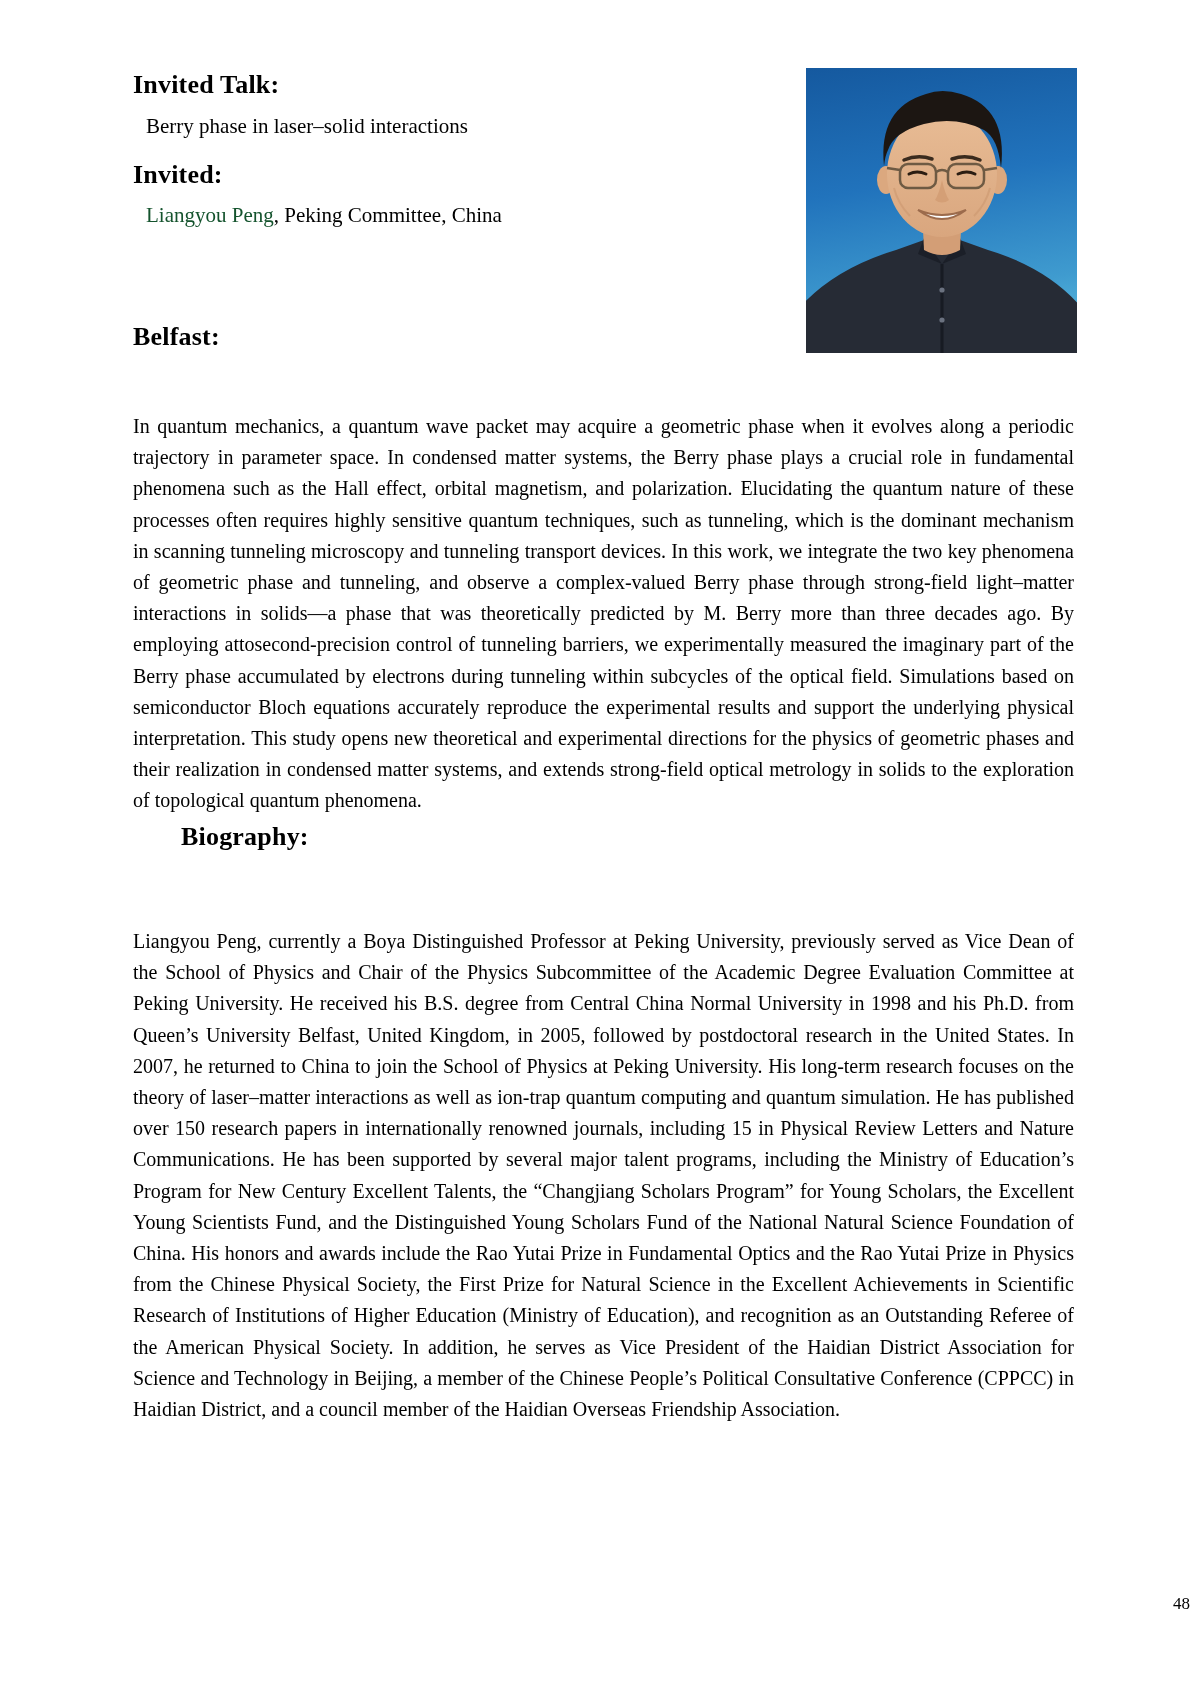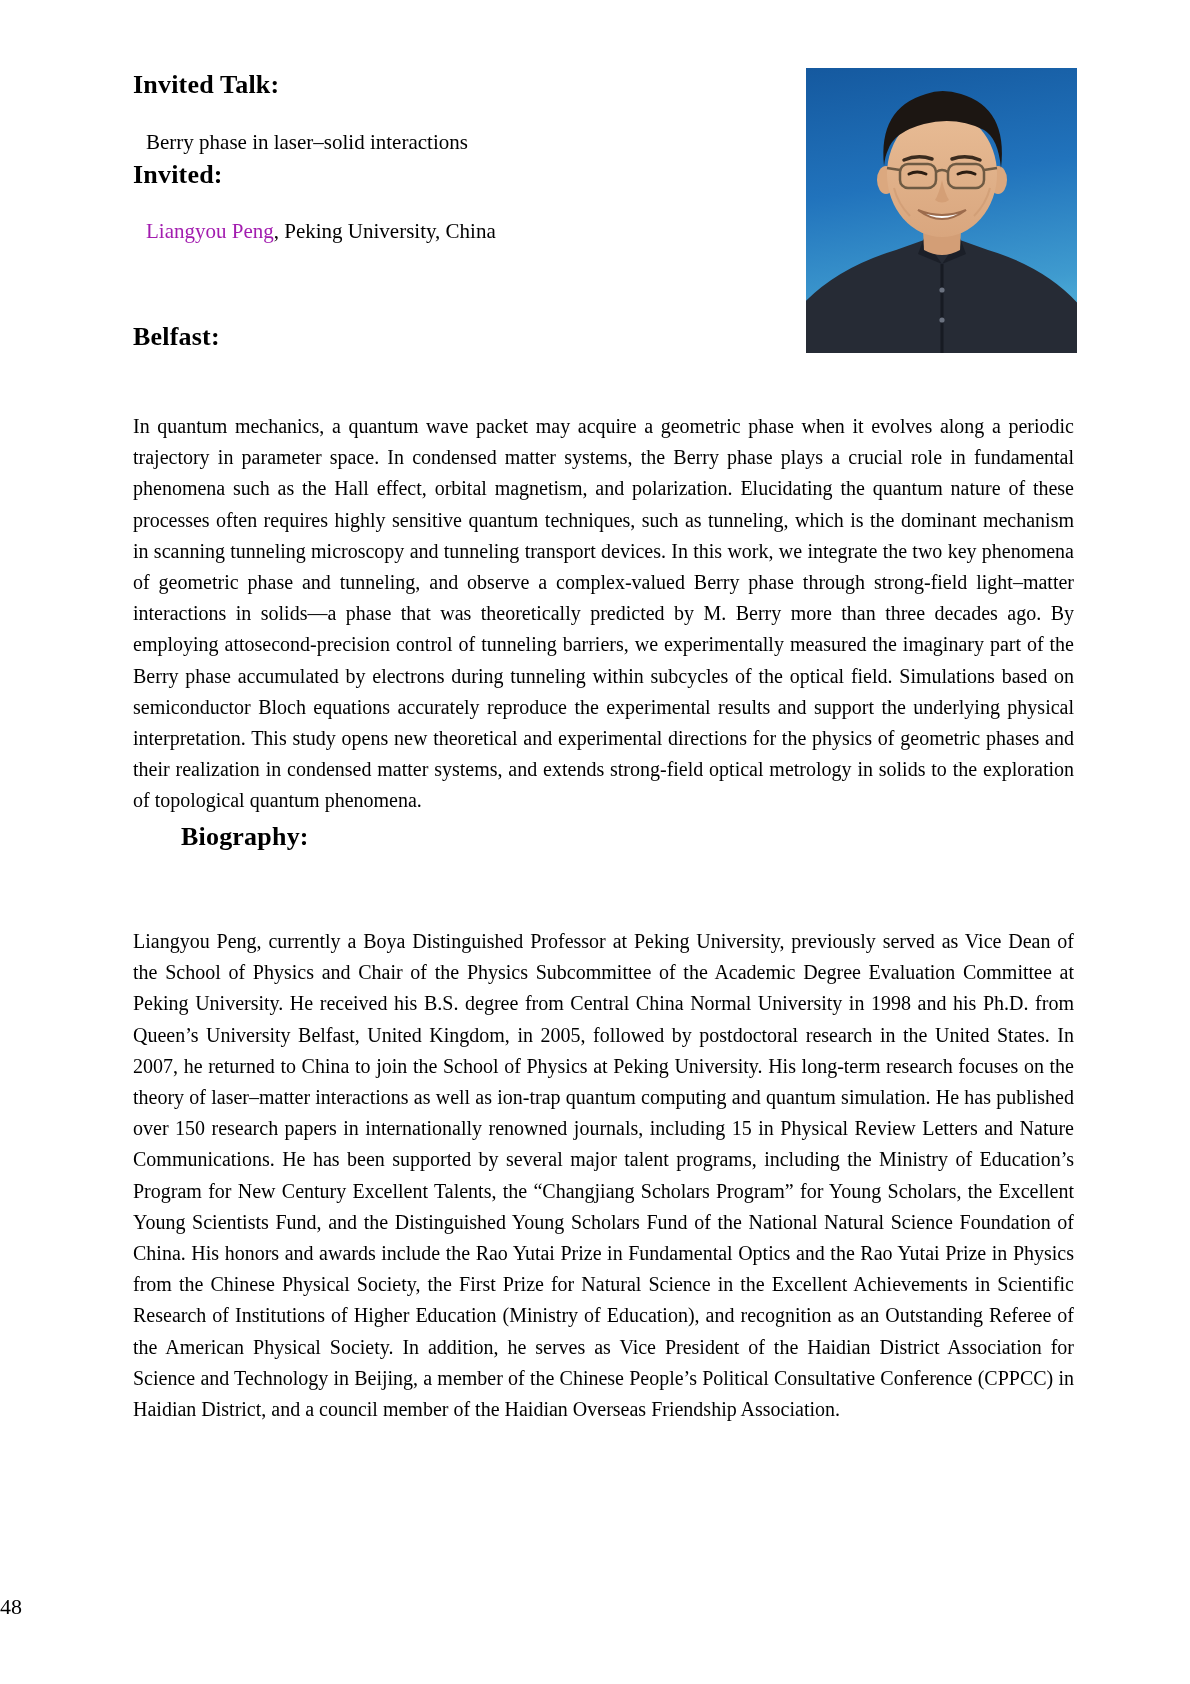--- a/index.html
+++ b/index.html
@@ -25,26 +25,25 @@
   }
   .h-invited   { top: 70px; }
   .h-speaker   { top: 160px; }
   .h-abstract  { top: 322px; }
   .h-biography { top: 822px; margin-left: 48px; }
   .subline {
     position: absolute;
     left: 146px;
     font-size: 21px;
     white-space: nowrap;
-    margin-top: 16px;
   }
   .talk-title   { top: 114px; }
   .speaker-line { top: 203px; }
   .speaker-link {
-    color: #a21caf;
+    color: #14532d;
     text-decoration: none;
     cursor: pointer;
   }
   .para {
     position: absolute;
     left: 133px;
     width: 941px;
     font-size: 20px;
     line-height: 31.2px;
     text-align: justify;
@@ -60,37 +59,37 @@
     width: 271px;
     height: 285px;
     overflow: hidden;
   }
   .photo-frame svg { display: block; }
   .page-number {
     position: absolute;
     top: 1594px;
     left: 0;
     width: 100%;
-    text-align: left;
-    font-size: 22px;
+    text-align: right;
+    font-size: 17px;
   }
 </style>
 </head>
 <body>
 
 <div class="page">
 
   <div class="heading h-invited">Invited Talk:</div>
 
   <div class="subline talk-title">Berry phase in laser–solid interactions</div>
 
   <div class="heading h-speaker">Invited:</div>
 
   <div class="subline speaker-line">
-    <a class="speaker-link">Liangyou Peng</a><span>, Peking University, China</span>
+    <a class="speaker-link">Liangyou Peng</a><span>, Peking Committee, China</span>
   </div>
 
   <div class="photo-frame">
     <svg width="271" height="285" viewBox="0 0 271 285" xmlns="http://www.w3.org/2000/svg">
       <defs>
         <linearGradient id="bgGrad" x1="0" y1="0" x2="0.15" y2="1">
           <stop offset="0" stop-color="#15599F"></stop>
           <stop offset="0.45" stop-color="#2173BC"></stop>
           <stop offset="0.85" stop-color="#3F9BCF"></stop>
           <stop offset="1" stop-color="#52B2DA"></stop>

